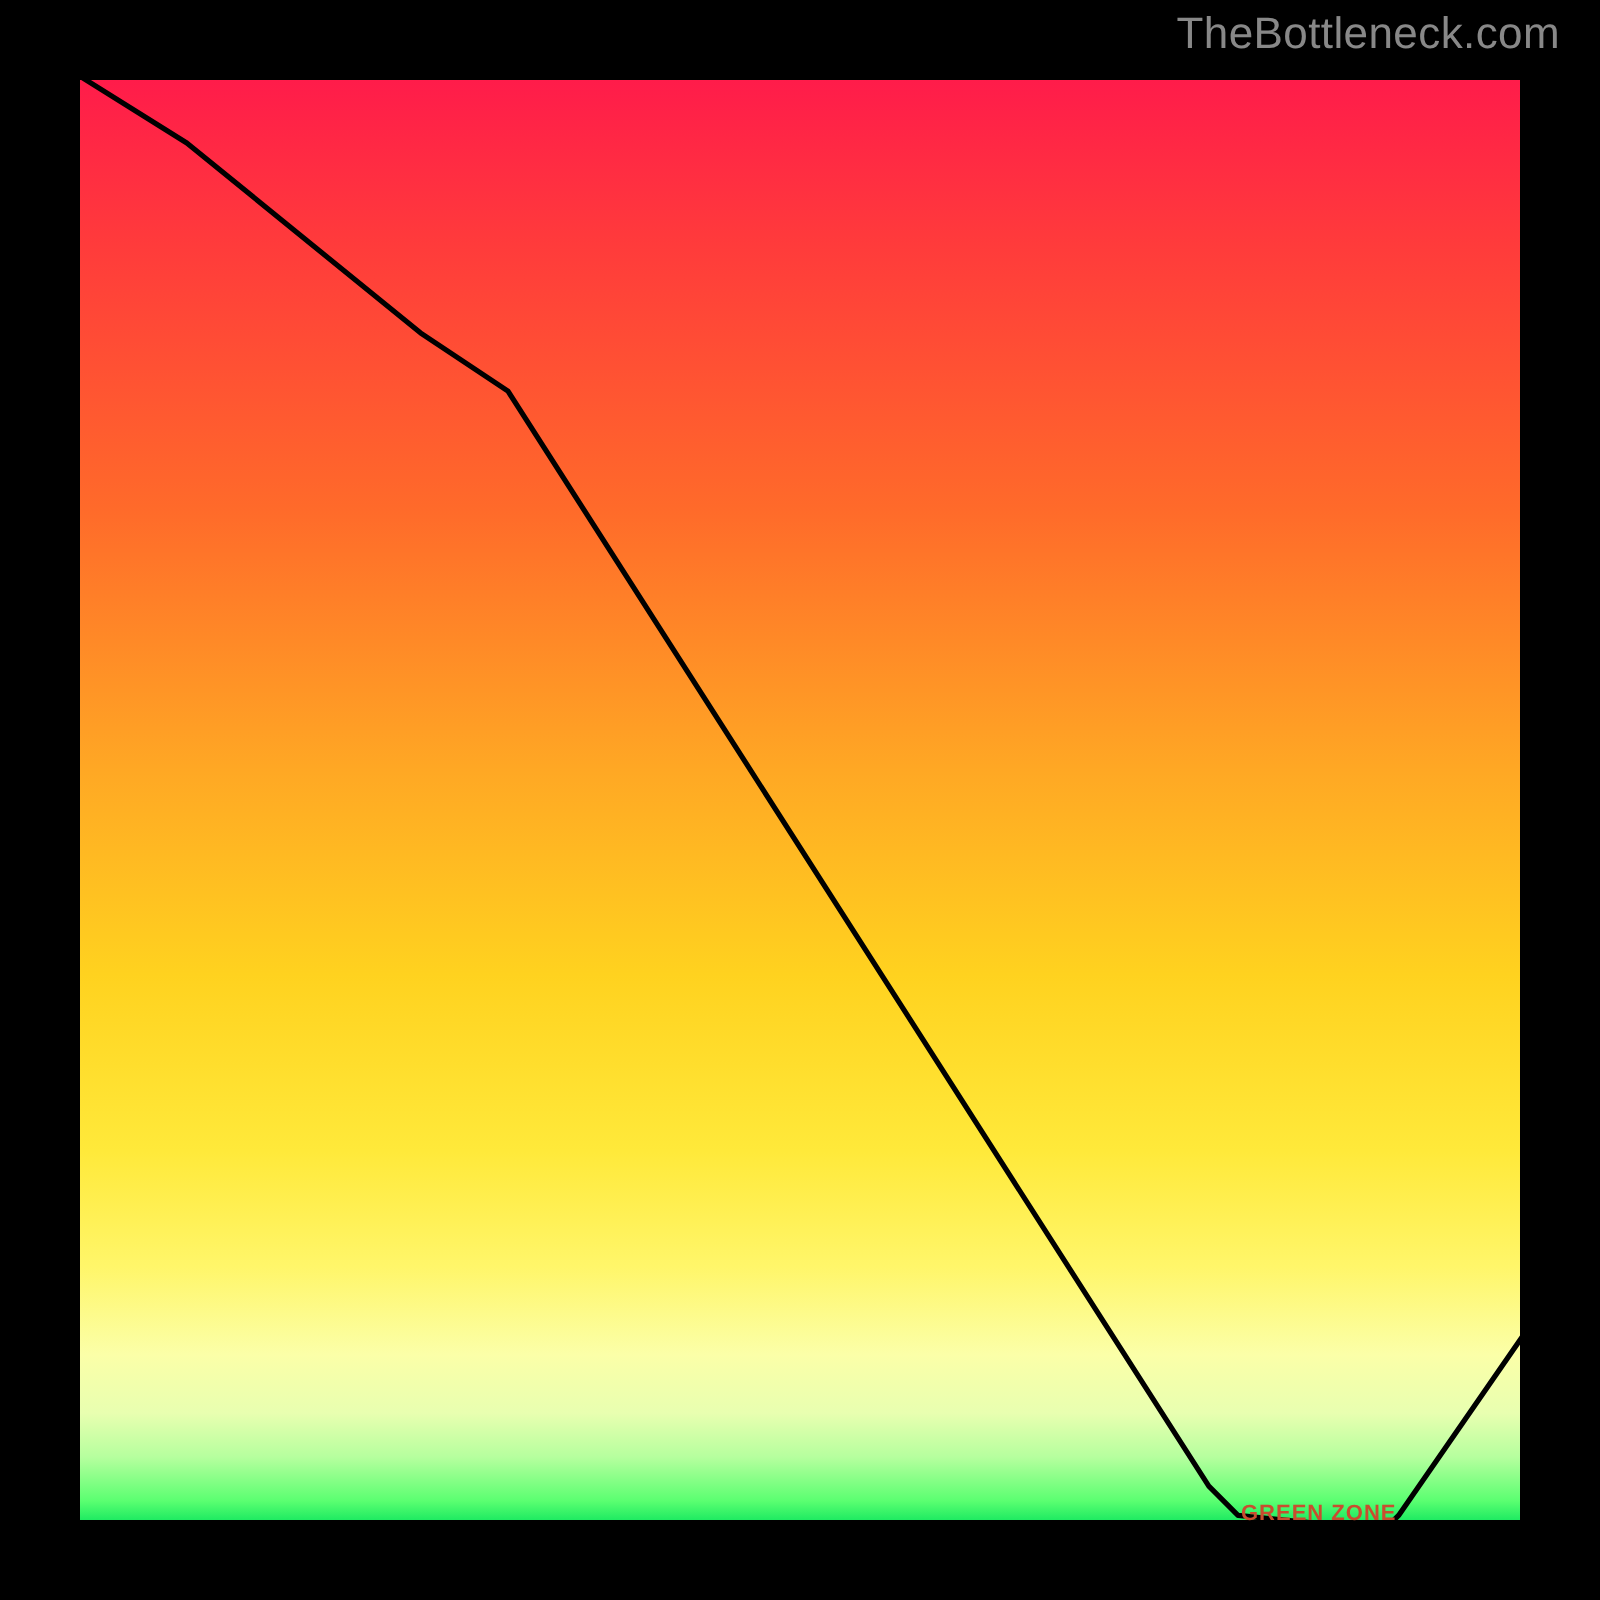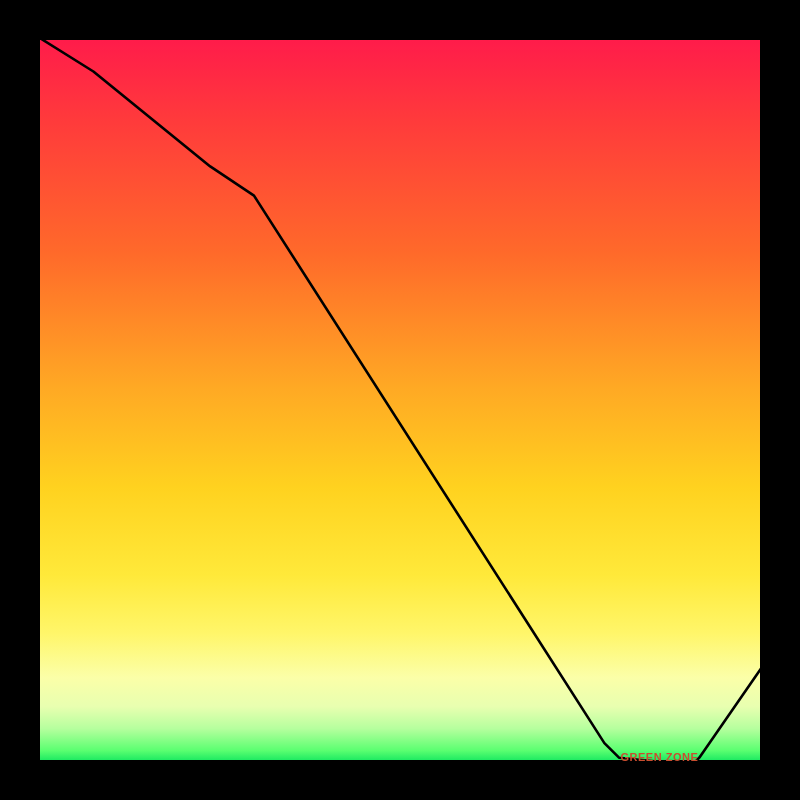--- a/index.html
+++ b/index.html
@@ -77,20 +77,21 @@
     font-weight: 700;
     letter-spacing: 0.5px;
     white-space: nowrap;
   }
 </style>
 </head>
 <body>
 
 <div class="frame">
 
+  <div class="attribution">TheBottleneck.com</div>
 
   <div class="plot-area"></div>
 
   <svg class="curve" viewBox="0 0 730 730" preserveAspectRatio="none">
     <path id="curve-path" d="M0.0 0.0 L58.4 36.5 L175.2 131.4 L219.0 160.6 L569.4 708.1 L584.0 722.7 L657.0 730.0 L664.3 722.7 L730.0 627.8" fill="none" stroke="#000" stroke-width="2.6" stroke-linejoin="round" stroke-linecap="round"></path>
   </svg>
 
   <div class="plot-border"></div>
 
   <div class="green-label" id="green-label" style="left: 620.5px; top: 751px;">GREEN ZONE</div>

